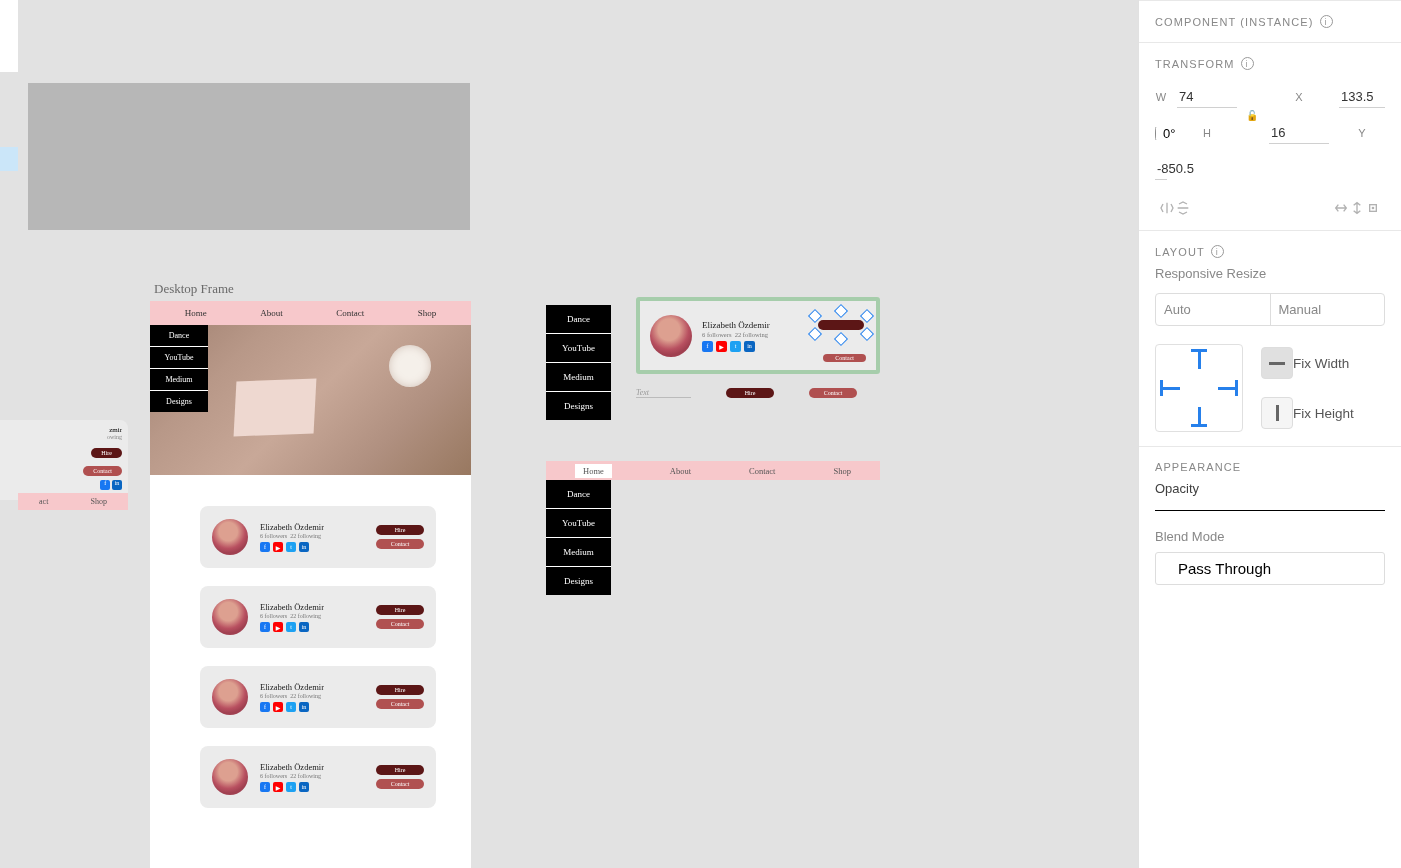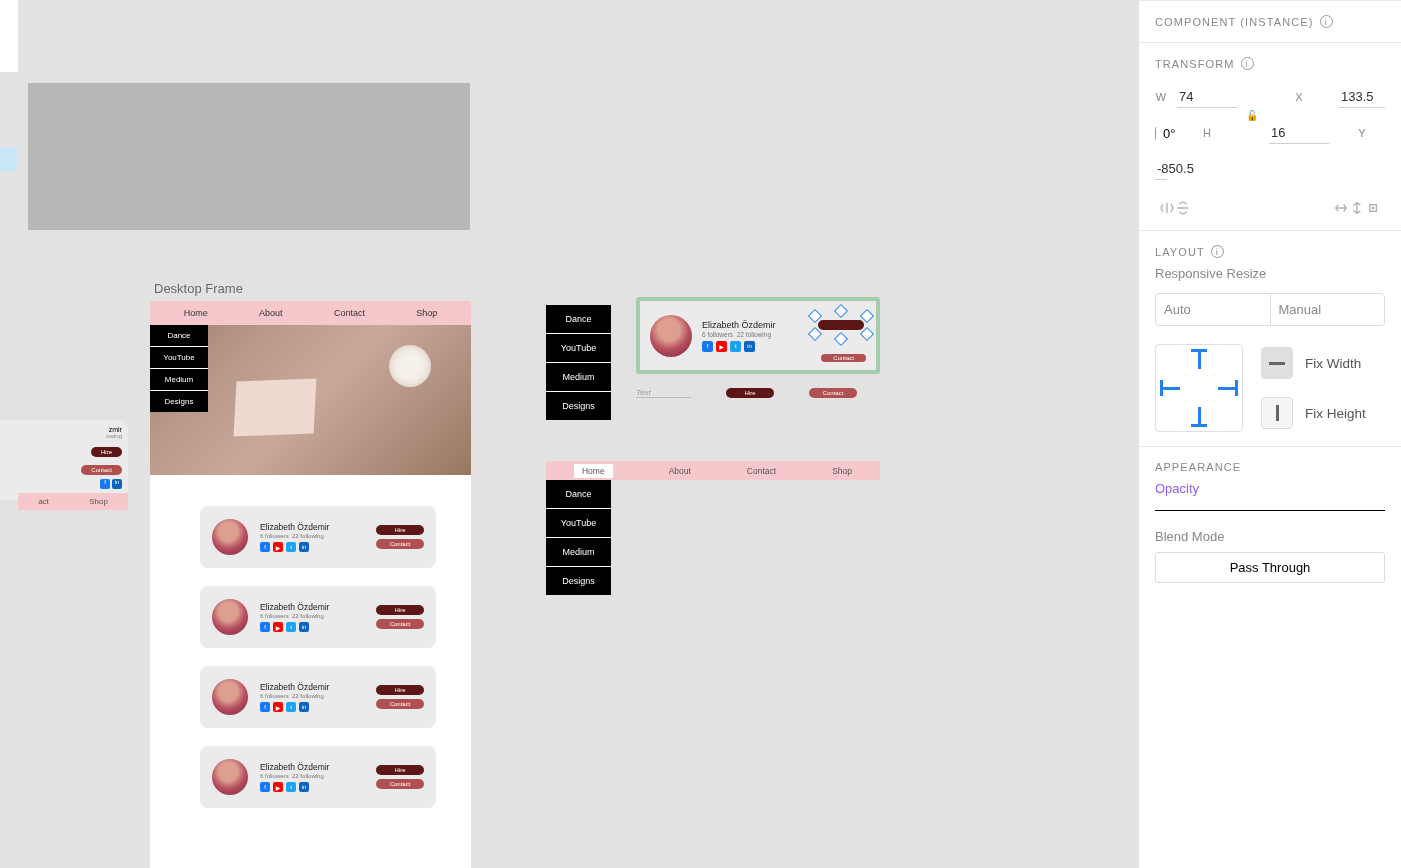--- a/index.html
+++ b/index.html
@@ -14,20 +14,21 @@
 }
 
 
 .canvas {
   position: absolute;
   left: 0;
   top: 0;
   width: 1356px;
   height: 868px;
   background: #e2e2e2;
+  font-family: Liberation Serif, serif;
 }
 
 
 .left-margin-white {
   position: absolute;
   left: 0;
   top: 0;
   width: 18px;
   height: 72px;
   background: #fff;
@@ -427,46 +428,46 @@
 .cb-top::before{top:-2px;}
 .cb-bottom { left: 50%; bottom: 6px; width: 3px; height: 18px; margin-left:-1.5px;}
 .cb-bottom::before{bottom:-2px;}
 .cb-left { top: 50%; left: 6px; height: 3px; width: 18px; margin-top:-1.5px;}
 .cb-left::before,.cb-right::before{content:'';position:absolute;height:16px;width:3px;background:#2680eb;top:-6.5px;}
 .cb-left::before{left:-2px;}
 .cb-right { top: 50%; right: 6px; height: 3px; width: 18px; margin-top:-1.5px;}
 .cb-right::before{right:-2px;}
 
 .fix-controls { display: flex; flex-direction: column; gap: 18px; }
-.fix-row { display: flex; align-items: center; gap: 12px; font-size: 13.5px; color: #555;}
+.fix-row { display: flex; align-items: center; font-size: 13.5px; color: #555;}
 .fix-btn {
   width: 32px; height: 32px;
   border: 1px solid #ddd;
   border-radius: 4px;
   display:flex;align-items:center;justify-content:center;
   background: #f5f5f5;
 }
 .fix-btn.active{background:#e0e0e0;}
 .fix-btn .h{width:16px;height:3px;background:#666;}
 .fix-btn .v{width:3px;height:16px;background:#666;}
 
 .opacity-row {
-  color: #8b5cf6; font-size: 13px; margin-top: 8px;
+  color: #404040; font-size: 13px; margin-top: 8px;
 }
 .opacity-track {
   height: 1px; background: #000; margin: 14px 0 6px;
 }
 
 .blend-label{color:#888;font-size:13px;margin-top:18px;margin-bottom:8px;}
 .blend-select {
   border: 1px solid #ddd;
   border-radius: 3px;
-  padding: 7px 10px;
-  font-size: 13px;
-  display:flex;justify-content:center;align-items:center;
+  padding: 7px 22px;
+  font-size: 15px;
+  display:flex;justify-content:flex-start;align-items:center;
 }
 </style>
 </head>
 <body>
 
 <div class="canvas">
   <div class="left-margin-white"></div>
   <div class="left-margin-highlight"></div>
 
   <div class="gray-artboard"></div>

